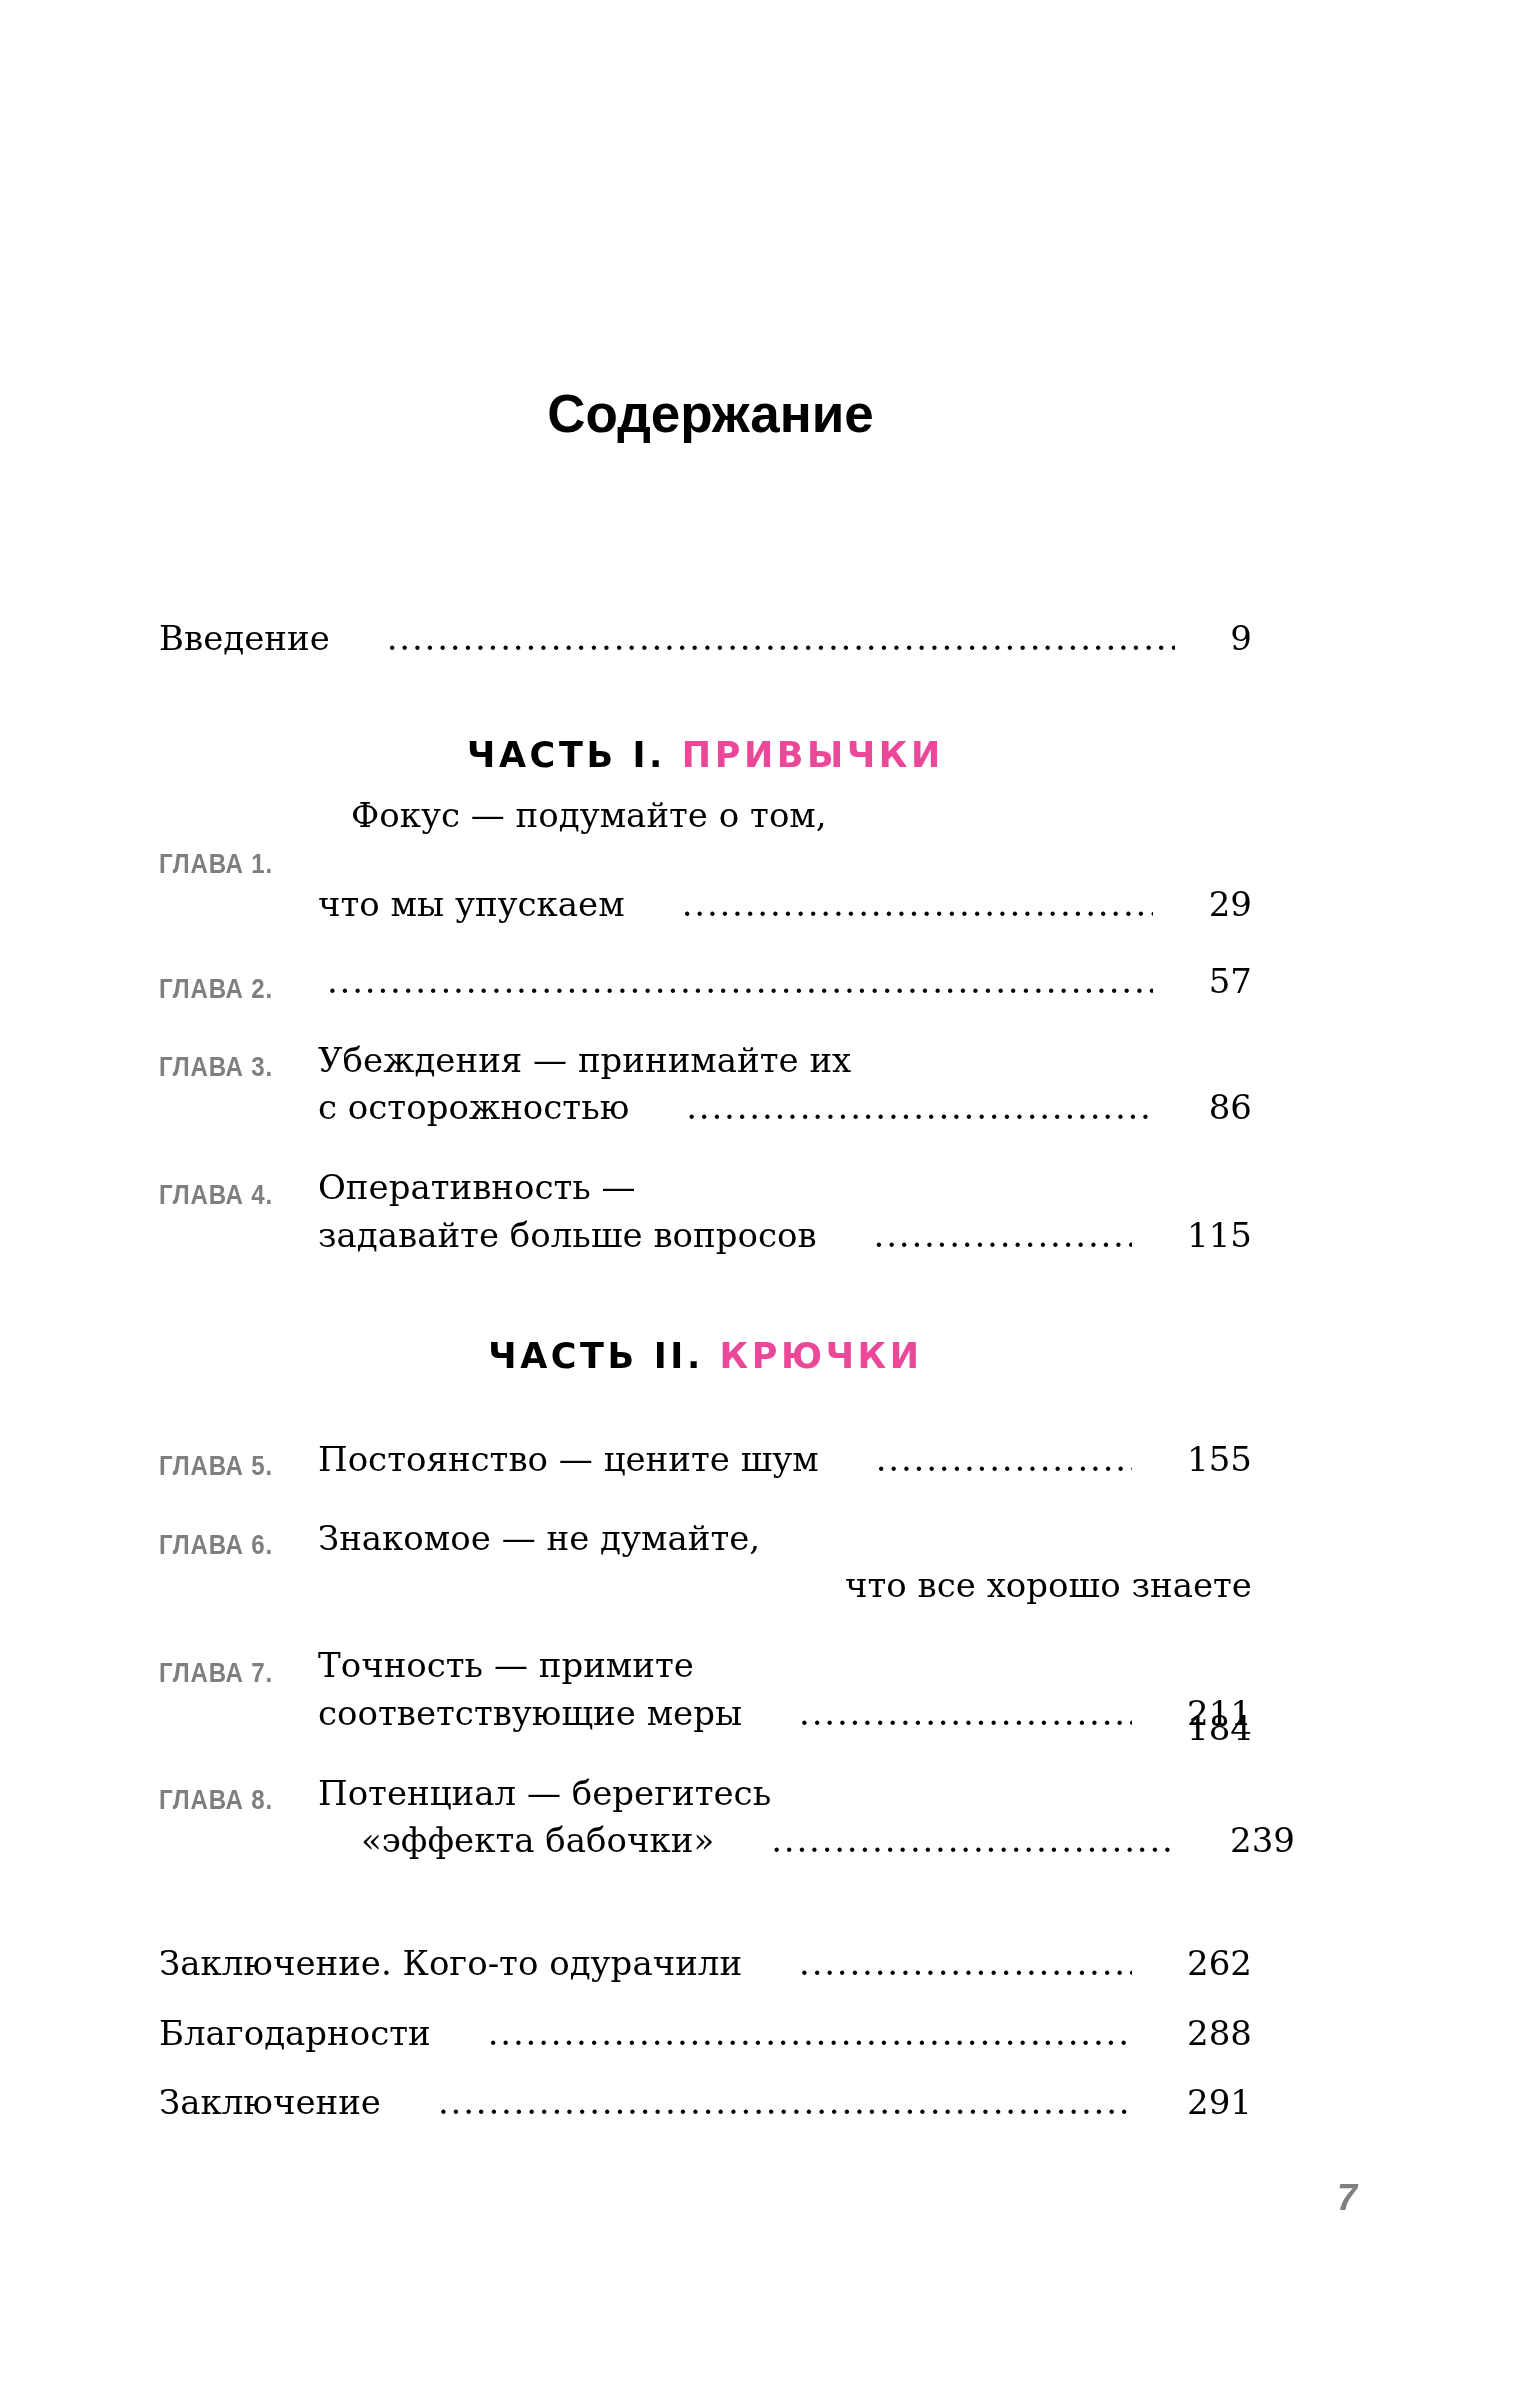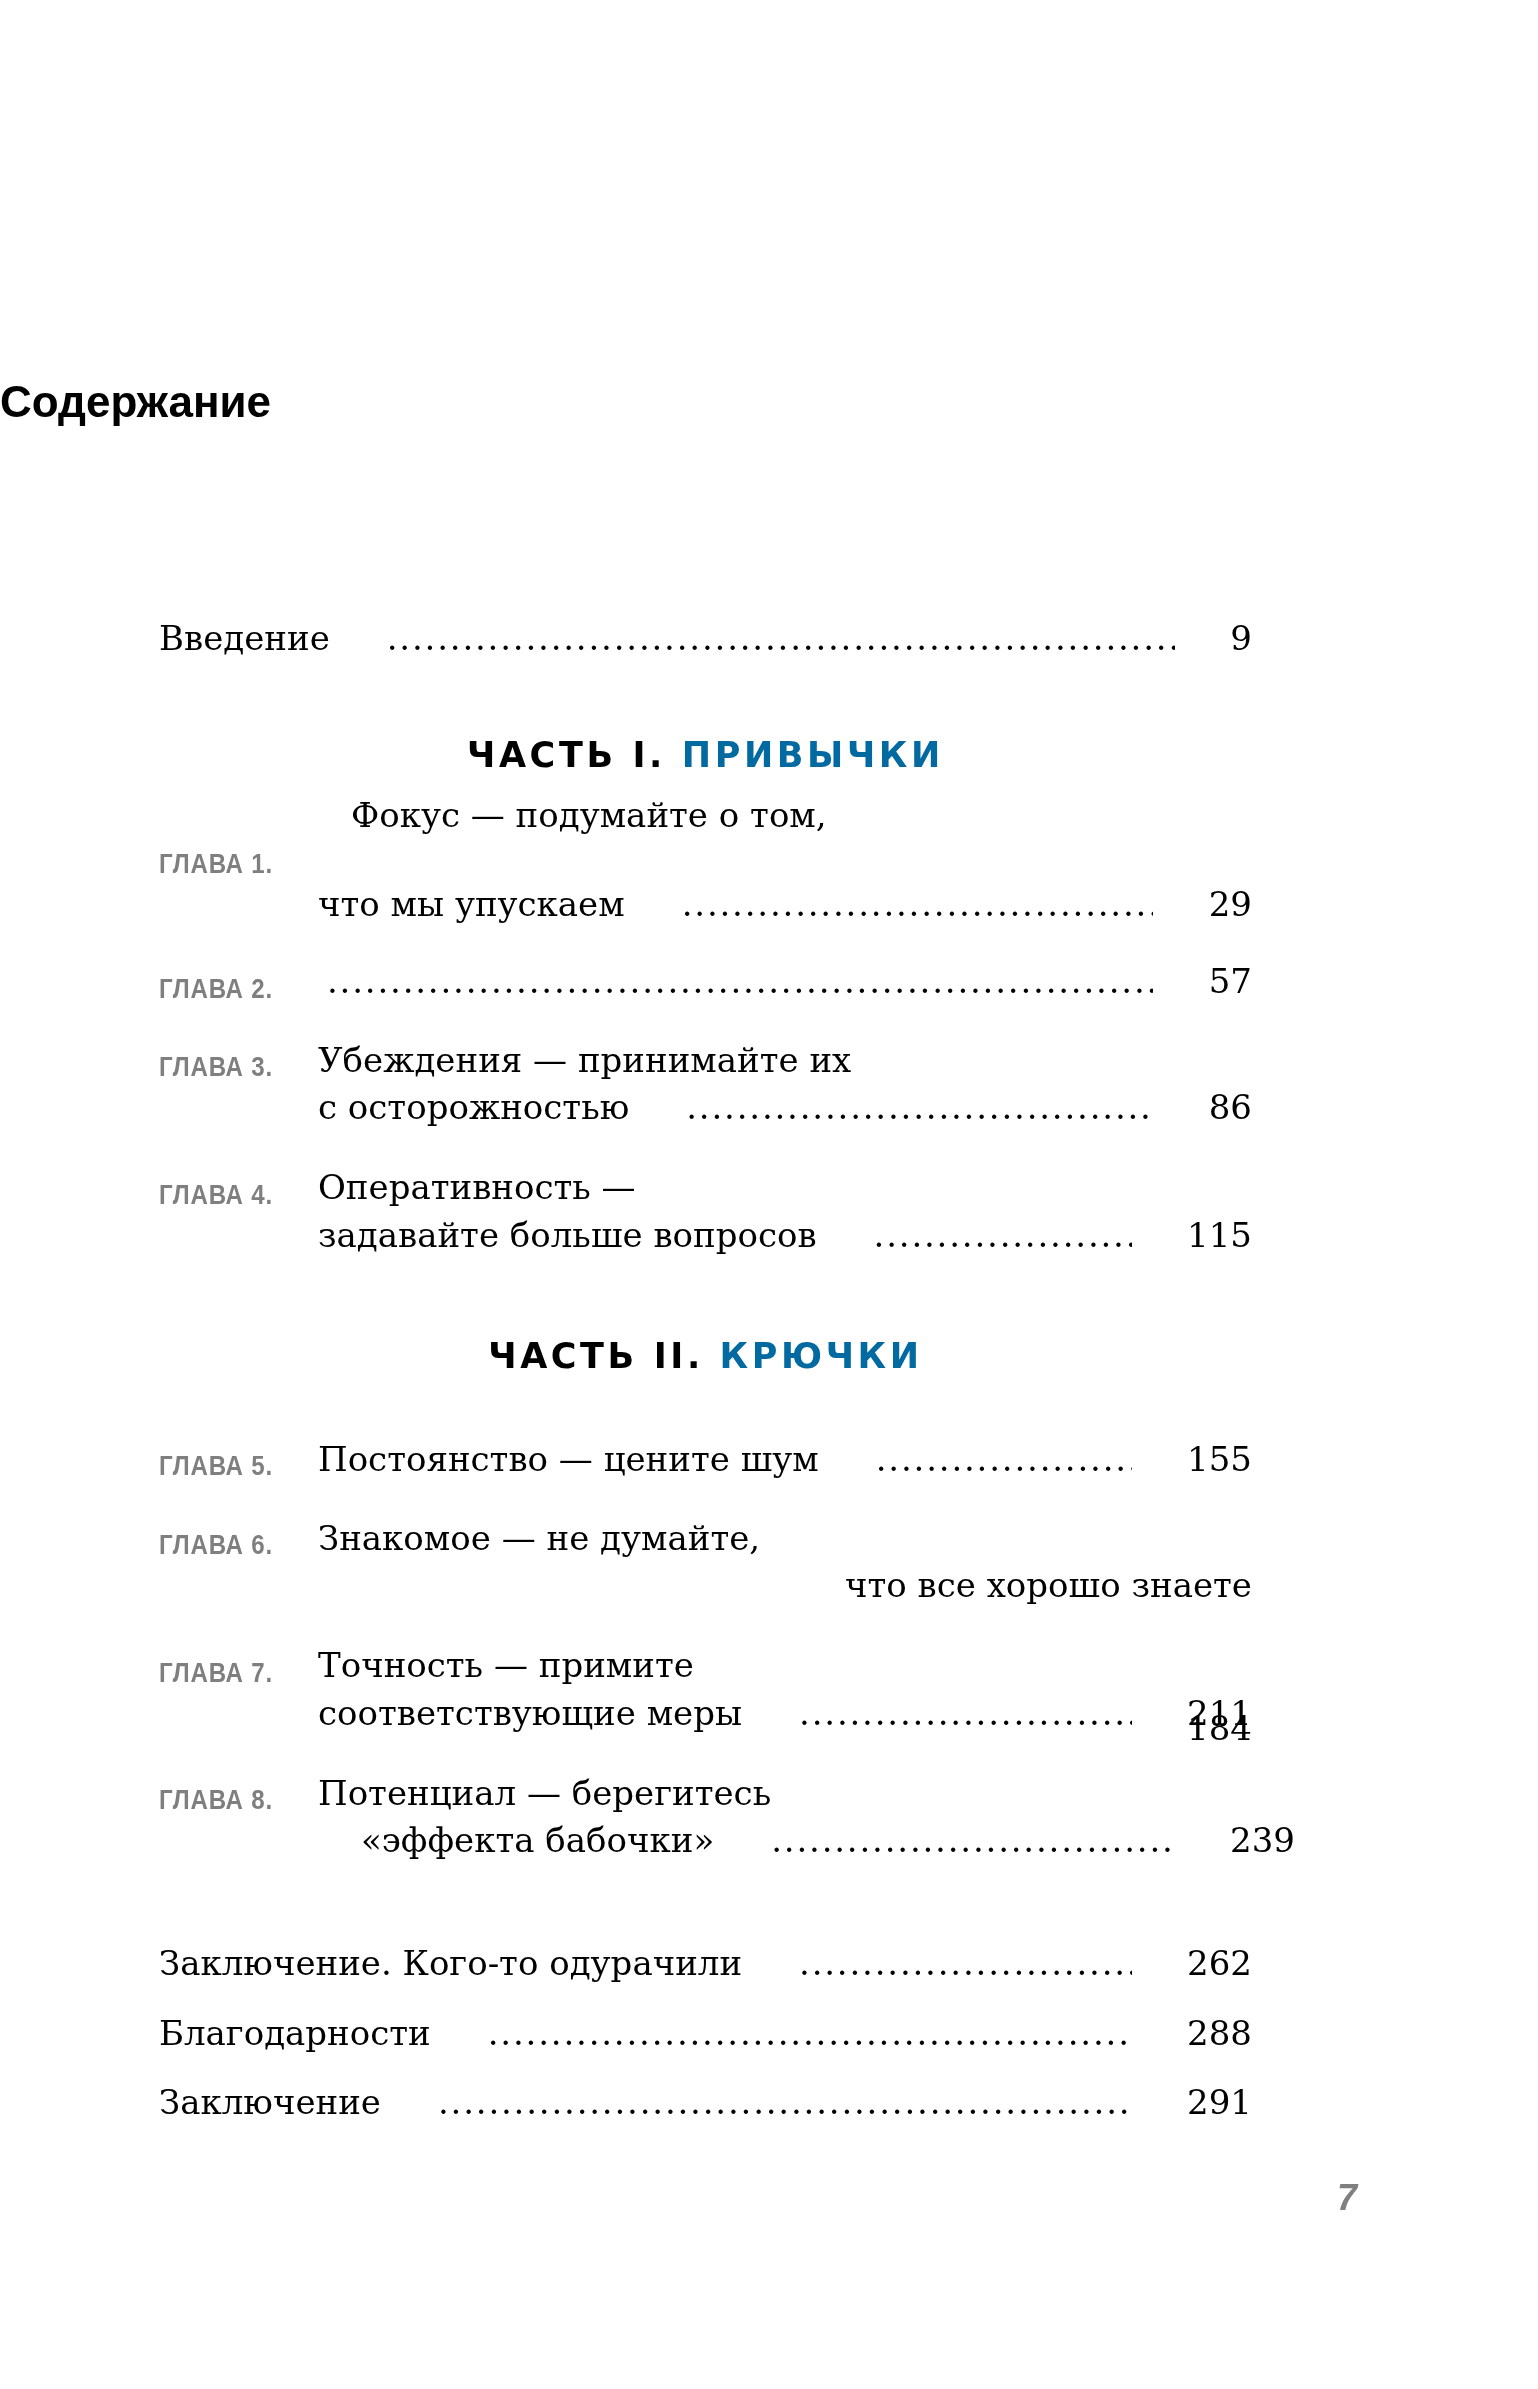--- a/index.html
+++ b/index.html
@@ -12,24 +12,24 @@
       height: 2389px;
       position: relative;
       overflow: hidden;
       color: #000;
     }
     .page-title {
       position: absolute;
       left: 0;
       width: 1421px;
       top: 351px;
-      text-align: left;
+      text-align: center;
       font-family: "Liberation Sans", sans-serif;
       font-weight: bold;
-      font-size: 44px;
+      font-size: 53px;
       letter-spacing: 0px;
       line-height: 1;
     }
     .toc {
       position: absolute;
       left: 159px;
       width: 1093px;
       top: 0;
       font-family: "DejaVu Serif", serif;
       font-size: 34px;
@@ -91,21 +91,21 @@
       left: 0;
       width: 1093px;
       text-align: center;
       font-family: "DejaVu Sans", sans-serif;
       font-weight: bold;
       font-size: 35px;
       letter-spacing: 3.6px;
       line-height: 1;
     }
     .part-heading .part-num { color: #000; }
-    .part-heading .part-name { color: #0369a1; }
+    .part-heading .part-name { color: #ec4899; }
     .page-number {
       position: absolute;
       left: 1337px;
       top: 2177px;
       font-family: "Liberation Sans", sans-serif;
       font-weight: bold;
       font-style: italic;
       font-size: 36px;
       color: #808080;
     }

